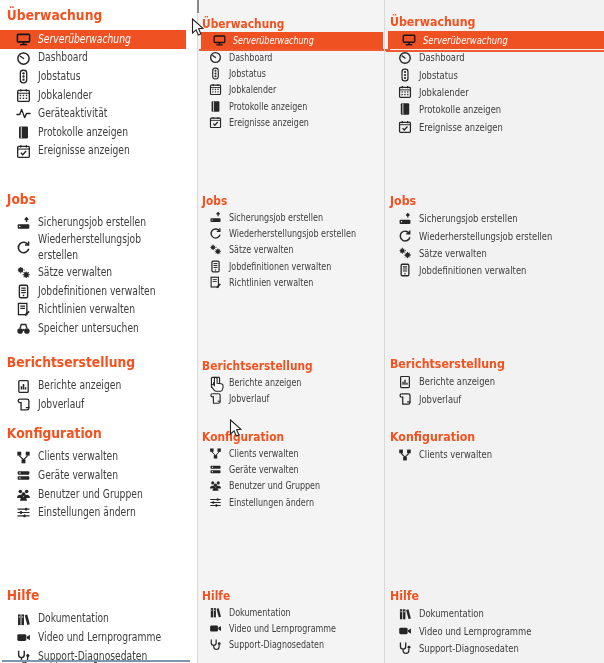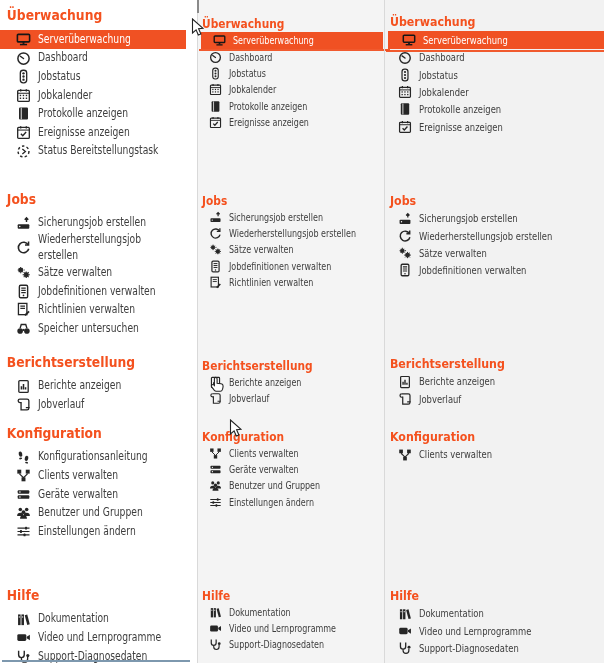--- a/index.html
+++ b/index.html
@@ -26,21 +26,21 @@
     display:flex; align-items:center; min-height:var(--rowh);
     padding-left:var(--padl); color:var(--item-text); font-size:var(--fs);
     cursor:pointer; line-height:1.35;
   }
   .item .ico {
     flex:0 0 var(--ico); width:var(--ico); height:var(--ico);
     margin-right:7px; color:var(--icon-col); display:inline-flex;
   }
   .item .ico svg { width:100%; height:100%; display:block; }
   .item.selected {
-    background:var(--accent-orange); color:#fff; min-height:var(--barh);
+    background:var(--accent-orange); color:#fff; min-height:var(--barh);font-style:italic;
   }
   .item.selected .ico { color:#161616; }
   #panel1 .item.selected { margin-right:11px; }
   #panel2 .item.selected { margin-left:4px; margin-right:1px; }
   #panel3 .item.selected { margin-left:4px; margin-right:0; }
   .label { white-space:nowrap; }
   .label.wrap { white-space:normal; }
   .divider { position:absolute; top:0; width:1px; height:663px; background:var(--divider-col); z-index:4; }
   #divider-1 { left:197px; }
   #divider-2 { left:384px; }
@@ -101,45 +101,44 @@
               <rect x="7.2" y="10.2" width="1.5" height="1.5"></rect>
               <rect x="10.4" y="10.2" width="1.5" height="1.5"></rect>
             </g>
           </svg>
         </span>
         <span class="label">Jobkalender</span>
       </div>
       <div class="item">
         <span class="ico">
           <svg viewBox="0 0 16 16">
+            <path d="M1 9 H4 L6 3.6 L9.2 12.4 L11.2 8 H15" fill="none" stroke="currentColor" stroke-width="1.5" stroke-linejoin="round" stroke-linecap="round"></path>
+          </svg>
+        </span>
+        <span class="label">Geräteaktivität</span>
+      </div>
+      <div class="item">
+        <span class="ico">
+          <svg viewBox="0 0 16 16">
             <rect x="3.2" y="1.5" width="9.6" height="13" rx="1.2" fill="currentColor"></rect>
             <path d="M5.6 1.8 V14.2" stroke="#ffffff" stroke-width="1.1" opacity=".85"></path>
           </svg>
         </span>
         <span class="label">Protokolle anzeigen</span>
       </div>
       <div class="item">
         <span class="ico">
           <svg viewBox="0 0 16 16">
             <rect x="1.8" y="2.6" width="12.4" height="11.6" rx="1" fill="none" stroke="currentColor" stroke-width="1.4"></rect>
             <path d="M1.8 5.4 H14.2" stroke="currentColor" stroke-width="1.1"></path>
             <path d="M5 1.2 V3.6 M11 1.2 V3.6" stroke="currentColor" stroke-width="1.4"></path>
             <path d="M5.2 9.4 L7.2 11.4 L10.8 7.4" fill="none" stroke="currentColor" stroke-width="1.5"></path>
           </svg>
         </span>
         <span class="label">Ereignisse anzeigen</span>
-      </div>
-      <div class="item">
-        <span class="ico">
-          <svg viewBox="0 0 16 16">
-            <circle cx="8" cy="8" r="5.8" fill="none" stroke="currentColor" stroke-width="1.5" stroke-dasharray="2.6 2.4"></circle>
-            <path d="M6.8 5.4 L10 8 L6.8 10.6" fill="none" stroke="currentColor" stroke-width="1.4"></path>
-          </svg>
-        </span>
-        <span class="label">Status Bereitstellungstask</span>
       </div>
     </div>
     <div class="section" style="top: 190px;">
       <div class="section-title">Jobs</div>
       <div class="item">
         <span class="ico">
           <svg viewBox="0 0 16 16">
             <rect x="1.8" y="8.8" width="12.4" height="4.8" rx="1" fill="currentColor"></rect>
             <path d="M11.2 6.4 V2.2 M9.3 4 L11.2 2 L13.1 4" fill="none" stroke="currentColor" stroke-width="1.5"></path>
             <circle cx="4" cy="11.2" r=".8" fill="#ffffff"></circle>
@@ -218,33 +217,20 @@
             <path d="M4.2 2.2 h7.6 a1.9 1.9 0 0 1 1.9 1.9 v7.7" fill="none" stroke="currentColor" stroke-width="1.4"></path>
             <path d="M4.2 2.2 a1.9 1.9 0 0 0 0 3.8 h1.2" fill="none" stroke="currentColor" stroke-width="1.4"></path>
             <path d="M5.4 5.2 v8.6 h6.4 a1.9 1.9 0 0 0 1.9-1.9 v-.5 h-3.2" fill="none" stroke="currentColor" stroke-width="1.4"></path>
           </svg>
         </span>
         <span class="label">Jobverlauf</span>
       </div>
     </div>
     <div class="section" style="top: 424px;">
       <div class="section-title">Konfiguration</div>
-      <div class="item">
-        <span class="ico">
-          <svg viewBox="0 0 16 16">
-            <g fill="currentColor">
-              <ellipse cx="4.8" cy="4.4" rx="1.9" ry="2.9" transform="rotate(-14 4.8 4.4)"></ellipse>
-              <rect x="3.4" y="8.2" width="3" height="1.7" rx=".85" transform="rotate(-14 4.9 9)"></rect>
-              <ellipse cx="11.2" cy="8.9" rx="1.9" ry="2.9" transform="rotate(14 11.2 8.9)"></ellipse>
-              <rect x="9.8" y="12.7" width="3" height="1.7" rx=".85" transform="rotate(14 11.3 13.5)"></rect>
-            </g>
-          </svg>
-        </span>
-        <span class="label">Konfigurationsanleitung</span>
-      </div>
       <div class="item">
         <span class="ico">
           <svg viewBox="0 0 16 16">
             <path d="M3.5 6 L8 10.4 M12.5 6 L8 10.4" stroke="currentColor" stroke-width="1.2" fill="none"></path>
             <g fill="currentColor">
               <rect x="1.4" y="1.8" width="4.2" height="4.2"></rect>
               <rect x="10.4" y="1.8" width="4.2" height="4.2"></rect>
               <rect x="5.9" y="10" width="4.2" height="4.2"></rect>
             </g>
           </svg>

